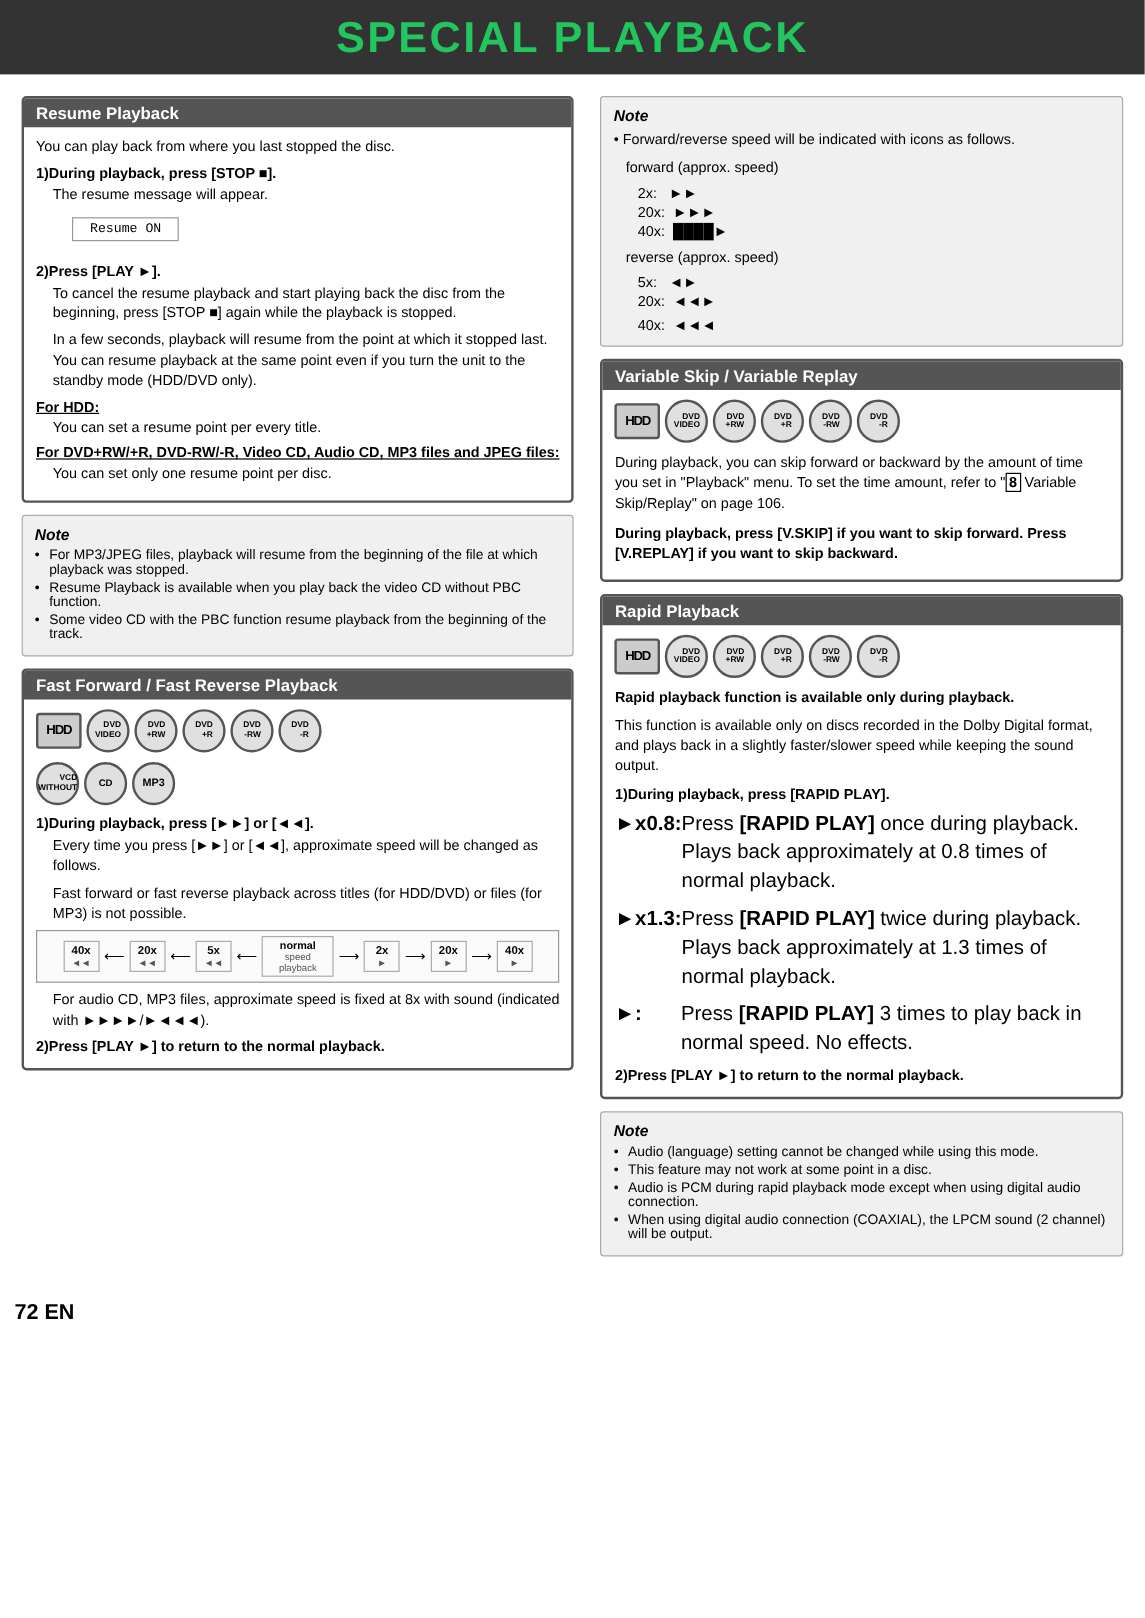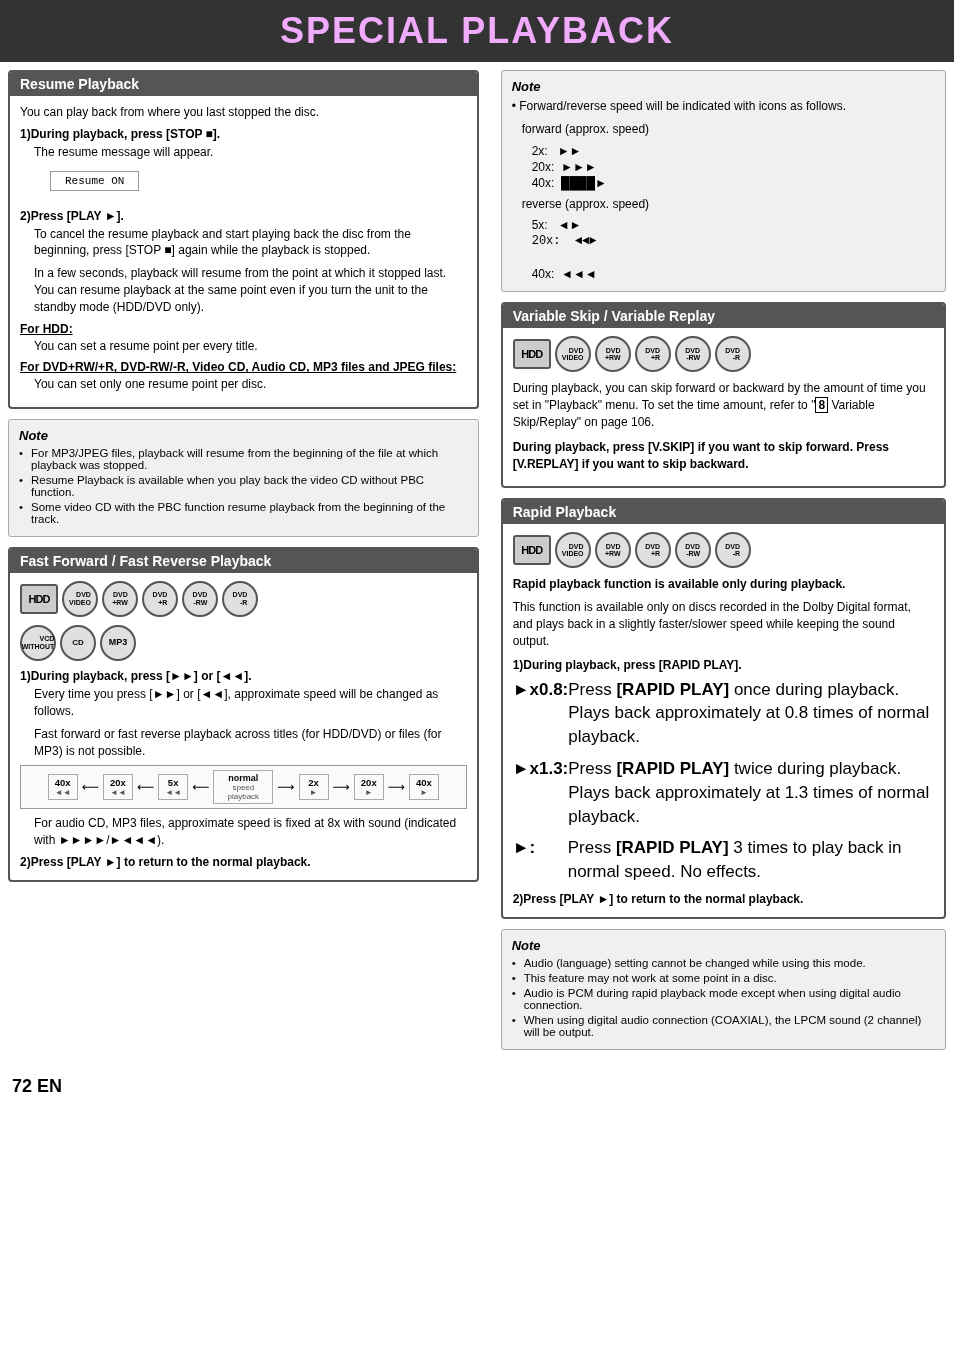--- a/index.html
+++ b/index.html
@@ -6,31 +6,31 @@
     body {
       font-family: Arial, sans-serif;
       font-size: 12px;
       background: #fff;
       color: #000;
       width: 954px;
       min-height: 1348px;
     }
     .page-title {
       background: #333;
-      color: #f0abfc;
+      color: #22c55e;
       text-align: center;
       font-size: 36px;
       font-weight: 900;
       padding: 10px 11px;
       letter-spacing: 2px;
     }
     .main-content {
       display: flex;
       gap: 10px;
-      padding: 8px;
+      padding: 18px;
     }
     .left-col {
       width: 490px;
       padding-right: 8px;
     }
     .right-col {
       width: 460px;
       padding-left: 4px;
     }
     .section-box {
@@ -296,21 +296,21 @@
       <p>• Forward/reverse speed will be indicated with icons as follows.</p>
       <p style="margin-left:10px; margin-top:4px;">forward (approx. speed)</p>
       <div style="margin-left:20px;">
         <div style="margin-bottom:2px;">2x:&nbsp;&nbsp; ►►</div>
         <div style="margin-bottom:2px;">20x: &nbsp;►►►</div>
         <div style="margin-bottom:2px;">40x: &nbsp;████►</div>
       </div>
       <p style="margin-left:10px; margin-top:6px;">reverse (approx. speed)</p>
       <div style="margin-left:20px;">
         <div style="margin-bottom:2px;">5x:&nbsp;&nbsp; ◄►</div>
-        <div style="margin-bottom:19px;font-family:Liberation Mono, monospace;">20x: &nbsp;◄◄►</div>
+        <div style="margin-bottom:6px;">20x: &nbsp;◄◄►</div>
         <div style="margin-bottom:2px;">40x: &nbsp;◄◄◄</div>
       </div>
     </div>
 
     <div class="section-box">
       <div class="section-title">Variable Skip / Variable Replay</div>
       <div class="section-body">
 
         <div class="disc-icons">
           <div class="disc-icon-circle hdd-rect">HDD</div>

